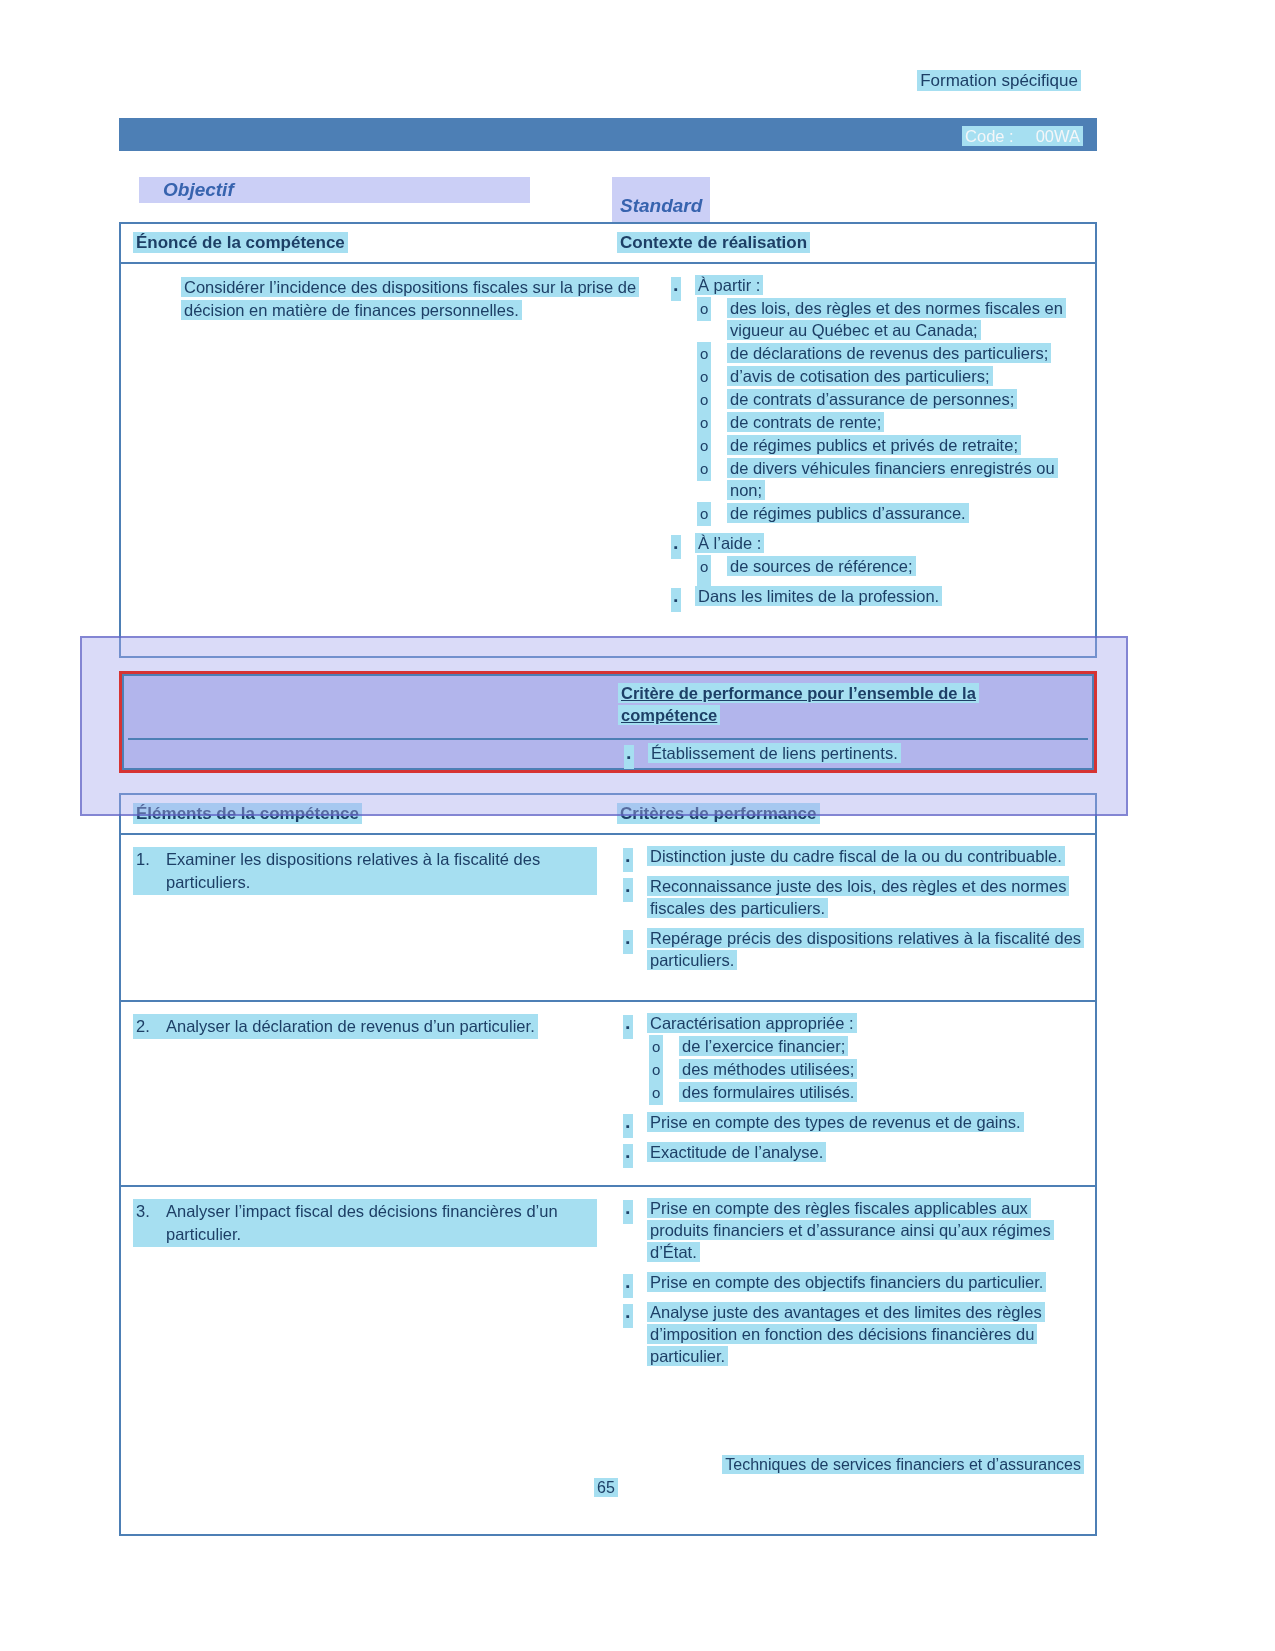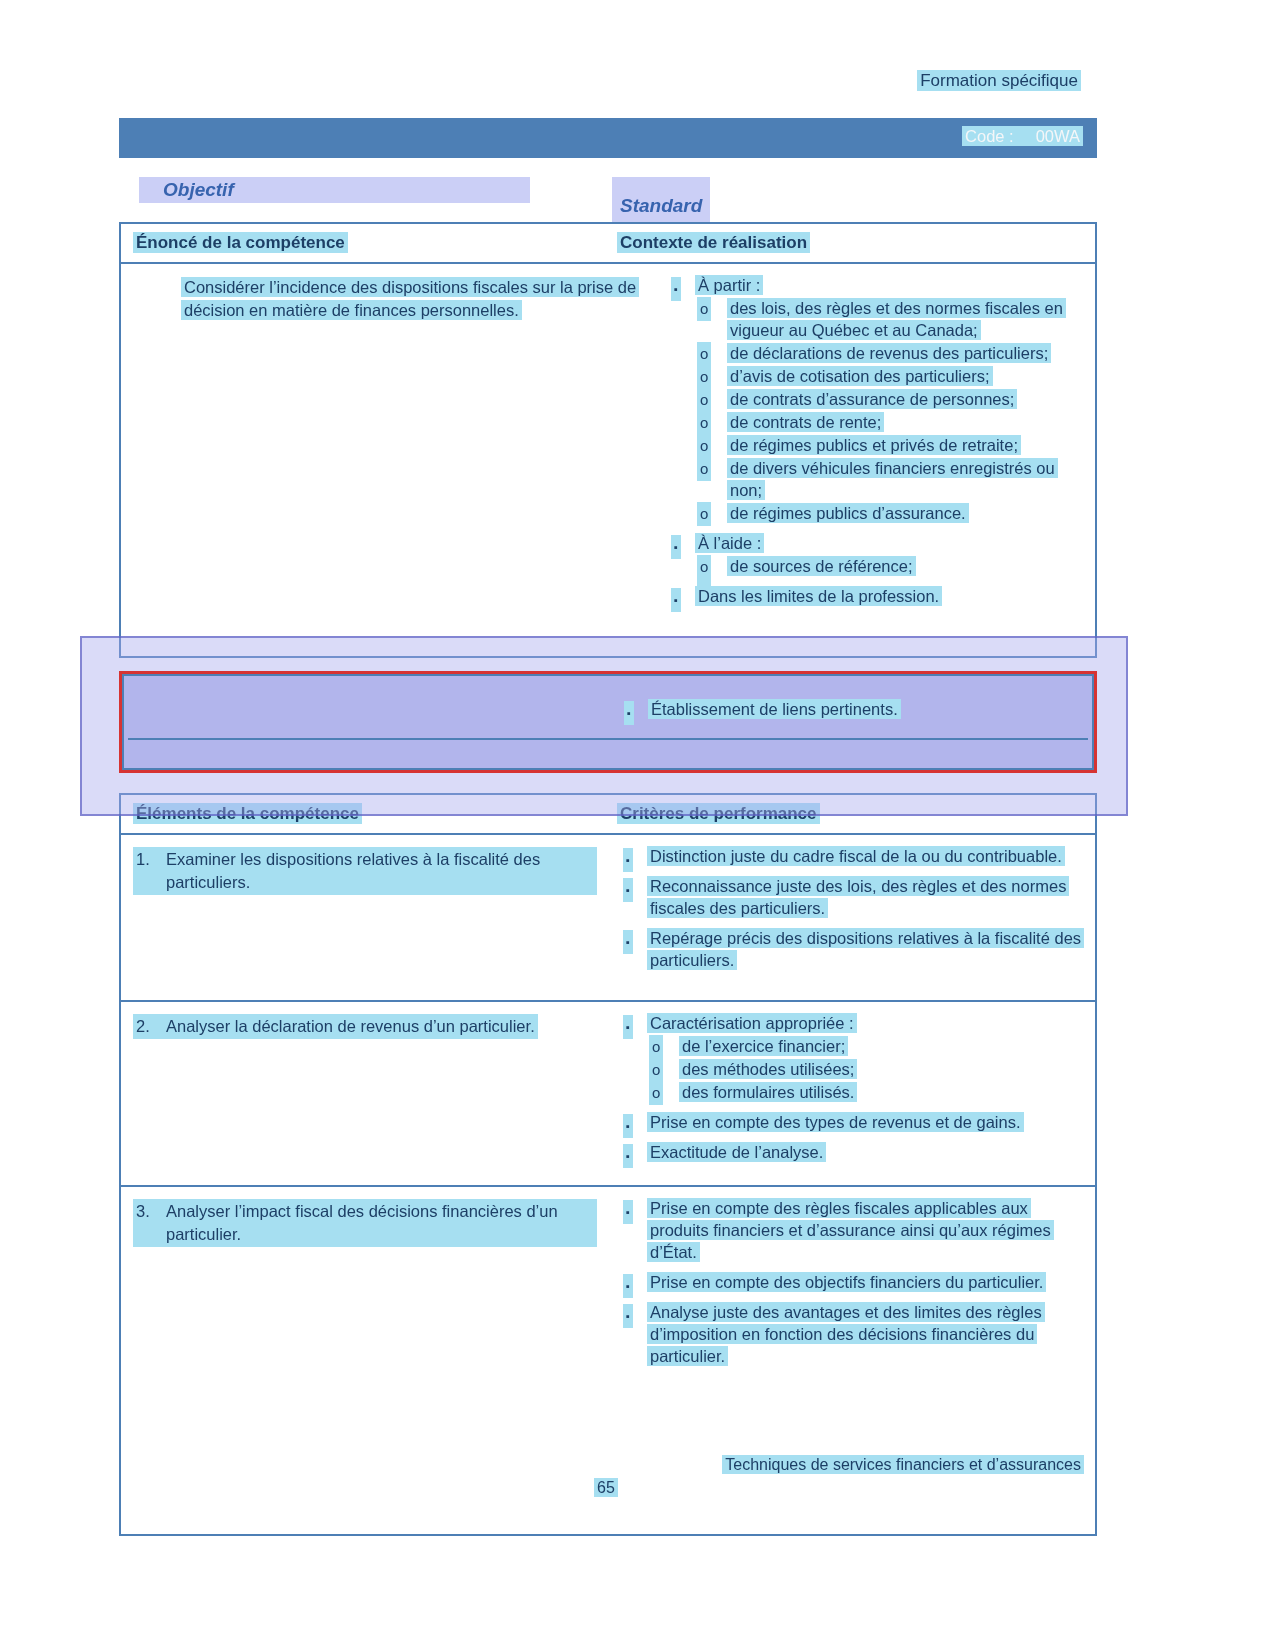--- a/index.html
+++ b/index.html
@@ -10,21 +10,21 @@
     color:#1d3f66; font-size:16.5px; line-height:22px;
   }
   .hl {
     background:#a6dff1; padding:1px 3px;
     box-decoration-break:clone; -webkit-box-decoration-break:clone;
   }
   .ul-line { text-decoration:underline; }
 
   #formation-label { position:absolute; top:70px; right:194px; font-size:17px; }
 
-  #blue-bar { position:absolute; left:119px; top:118px; width:978px; height:40px; background:#4d7fb5; }
+  #blue-bar { position:absolute; left:119px; top:118px; width:978px; height:33px; background:#4d7fb5; }
   #code-wrap { position:absolute; right:14px; top:7px; color:#f4f6f8; font-size:16.5px; }
   #code-wrap .gap { display:inline-block; width:22px; }
 
   #obj-row { position:absolute; left:119px; top:177px; width:978px; height:28px; font-size:19px; }
   .obj-text { font-weight:bold; font-style:italic; color:#3763ae; }
   #objectif-box { position:absolute; left:20px; top:0; width:391px; background:#cbcff6; padding:2px 24px; }
   #standard-box { position:absolute; left:493px; top:0; background:#cbcff6; padding:18px 8px; }
 
   .doc-table { position:absolute; left:119px; width:978px; border:2px solid #4d7fb5; background:#fff; }
   #table1 { top:222px; height:436px; }
@@ -120,20 +120,23 @@
         <li class="lv1"><span class="b1 hl">▪</span><span class="hl">Dans les limites de la profession.</span></li>
       </ul>
     </div>
   </div>
 </div>
 
 <div id="selection-overlay"></div>
 
 <div id="perf-box">
   <div id="perf-inner">
+    <div class="pb-title">
+      <span class="hl ul-line">Critère de performance pour l’ensemble de la compétence</span>
+    </div>
     <div class="pb-sep"></div>
     <ul class="crit">
       <li class="lv1 first"><span class="b1 hl">▪</span><span class="hl">Établissement de liens pertinents.</span></li>
     </ul>
   </div>
 </div>
 
 <div id="table2" class="doc-table">
   <div class="t-header">
     <div class="c1"><span class="hl">Éléments de la compétence</span></div>

